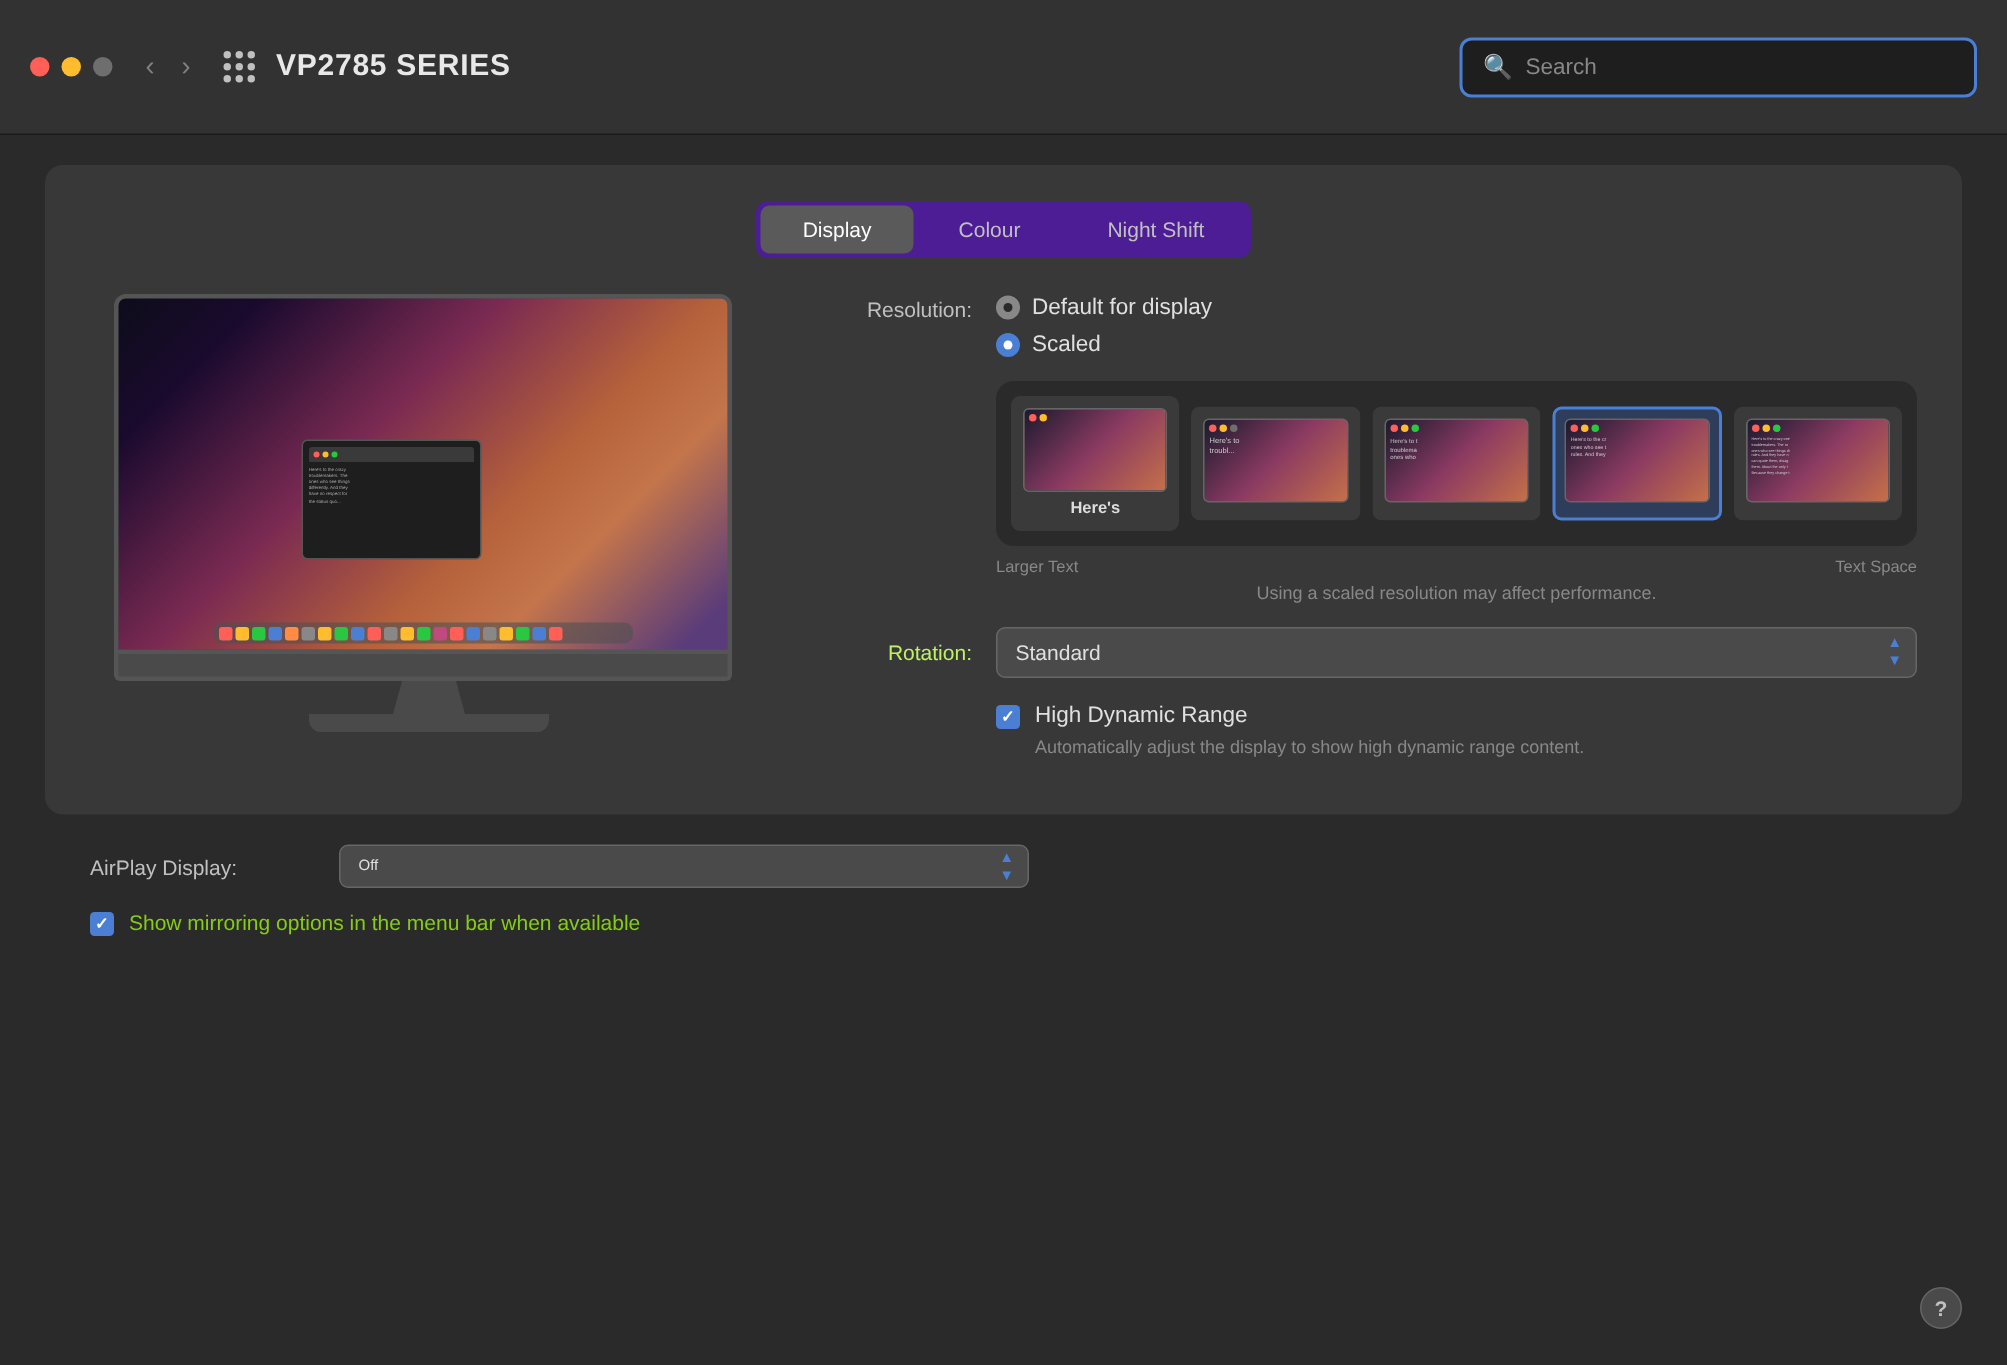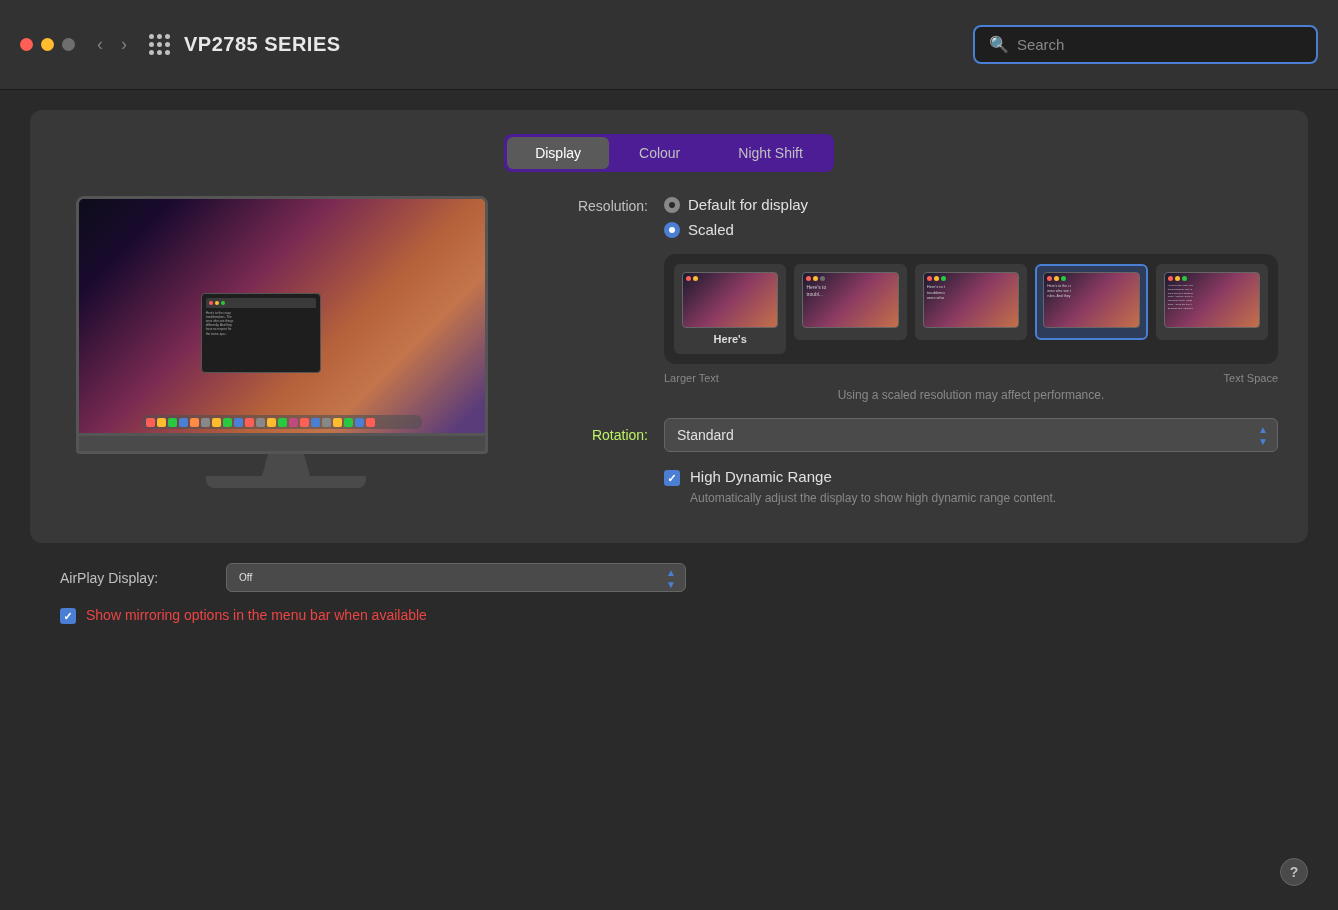--- a/index.html
+++ b/index.html
@@ -304,21 +304,21 @@
     }
 
     
     .scale-grid {
       background: #2a2a2a;
       border-radius: 12px;
       padding: 10px;
       margin-bottom: 8px;
       display: flex;
       gap: 8px;
-      align-items: flex-start;
+      align-items: center;
     }
     .scale-option {
       flex: 1;
       background: #3a3a3a;
       border-radius: 6px;
       padding: 6px;
       cursor: pointer;
       display: flex;
       flex-direction: column;
       align-items: center;
@@ -499,21 +499,21 @@
       font-size: 10px;
     }
 
     .mirror-row {
       display: flex;
       align-items: center;
       gap: 10px;
     }
     .mirror-text {
       font-size: 14px;
-      color: #ef4444;
+      color: #84cc16;
       text-align: right;
     }
 
     
     .help-btn {
       position: fixed;
       bottom: 24px;
       right: 30px;
       width: 28px;
       height: 28px;

